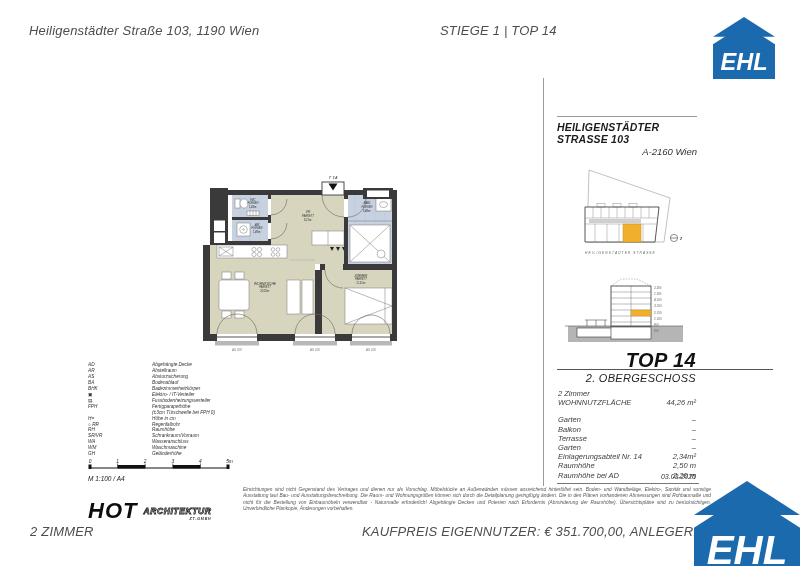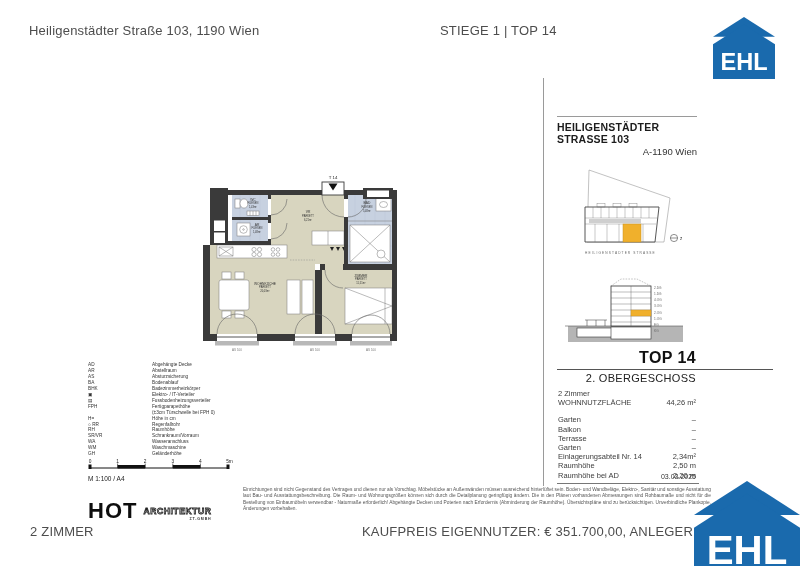--- a/index.html
+++ b/index.html
@@ -1,24 +1,24 @@
 <!DOCTYPE html>
 <html><head>
 <meta charset="utf-8">
 <style>
   html,body{margin:0;padding:0;background:#fff;}
   .page{position:relative;width:800px;height:566px;background:#ffffff;overflow:hidden;
-        font-family:"Liberation Sans","DejaVu Sans",sans-serif;color:#444;}
+        font-family:"Liberation Sans","DejaVu Sans",sans-serif;color:#444;font-style:italic;}
   .abs{position:absolute;}
   .hdr-txt{font-size:13px;color:#4d4d4d;letter-spacing:.2px;}
   .vrule{position:absolute;width:1px;background:#9a9a9a;}
   .hrule{position:absolute;height:1px;background:#9a9a9a;}
   .sb-title{font-size:10.5px;font-weight:bold;color:#1c1c1c;letter-spacing:.2px;}
   .sb-sub{font-size:9.5px;color:#333;text-align:right;margin-top:1px;}
-  .top14{font-size:16px;font-weight:bold;color:#111;text-align:right;letter-spacing:.4px;}
+  .top14{font-size:20px;font-weight:bold;color:#111;text-align:right;letter-spacing:.4px;}
   .og{font-size:11px;color:#222;text-align:right;letter-spacing:.3px;}
   .tbl{position:absolute;left:558px;width:138px;font-size:7.5px;color:#3d3d3d;}
   .trow{display:flex;justify-content:space-between;line-height:9.2px;}
   .trow .v{text-align:right;}
   .date{font-size:7px;color:#333;text-align:right;}
   .legend{position:absolute;left:88px;top:362px;width:180px;font-size:4.7px;line-height:5.95px;color:#333;}
   .lrow{display:grid;grid-template-columns:64px auto;}
   .disc{position:absolute;left:243px;top:487px;width:468px;font-size:4.8px;line-height:6.3px;color:#555;text-align:justify;}
   .scalenote{font-size:6.5px;color:#222;}
   .hot{position:absolute;left:88px;top:488px;display:flex;align-items:flex-end;}
@@ -42,21 +42,21 @@
     <polygon class="ehl-blue" points="0,32 50,0 100,32"></polygon>
     <polygon class="ehl-blue" points="0,44 50,12 100,44 100,100 0,100"></polygon>
     <text x="50" y="86" text-anchor="middle" font-size="38" font-weight="bold" fill="#fff">EHL</text>
   </svg>
 
   <div class="vrule" style="left:543px;top:78px;height:408px;"></div>
 
   <div class="hrule" style="left:557px;top:116px;width:140px;"></div>
   <div class="abs" style="left:557px;top:121px;width:140px;">
     <div class="sb-title">HEILIGENSTÄDTER STRASSE 103</div>
-    <div class="sb-sub">A-1190 Wien</div>
+    <div class="sb-sub">A-2160 Wien</div>
   </div>
 
   <svg class="abs" style="left:575px;top:162px;" width="115" height="98" viewBox="0 0 115 98">
     <polygon points="14,8 95,36 89,80 12,80" fill="none" stroke="#999" stroke-width="0.6"></polygon>
     <polygon points="10,45 84,45 80,80 10,80" fill="#fff" stroke="#444" stroke-width="0.9"></polygon>
     <g stroke="#666" stroke-width="0.35">
       <line x1="10" y1="56" x2="82" y2="56"></line>
         <line x1="10" y1="62" x2="81" y2="62"></line>
       <line x1="18" y1="45" x2="18" y2="56"></line>
         <line x1="26" y1="45" x2="26" y2="56"></line>

